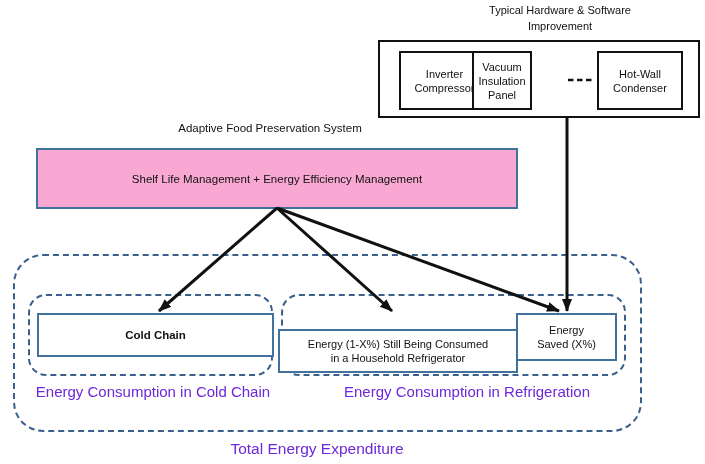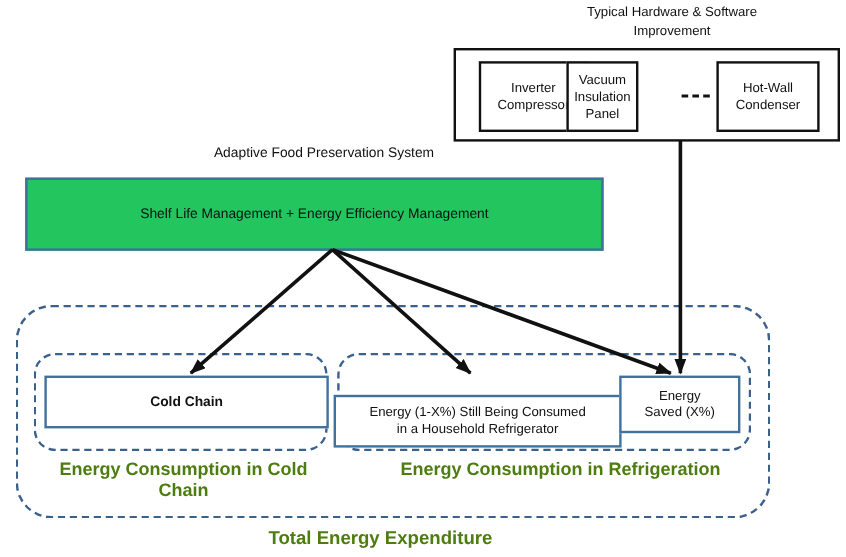--- a/index.html
+++ b/index.html
@@ -15,36 +15,36 @@
   .hw-title{left:440px;top:2px;width:240px;font-size:11px;line-height:16px;z-index:2;}
   .hw-box{left:378px;top:40px;width:322px;height:78px;border:2px solid #111;background:#fff;z-index:2;}
   .hw-inner{position:absolute;box-sizing:border-box;border:2px solid #111;background:#fff;
             font-size:11px;line-height:14px;display:flex;align-items:center;justify-content:center;}
   .hw-inv{left:19px;top:9px;width:91px;height:59px;}
   .hw-vac{left:92px;top:9px;width:60px;height:59px;text-align:center;}
   .hw-hot{left:217px;top:9px;width:86px;height:59px;}
 
   
   .sys-title{left:120px;top:122px;width:300px;font-size:11.5px;z-index:2;}
-  .shelf-box{left:21px;top:148px;width:482px;height:61px;border:2px solid #41719c;background:#22c55e;
+  .shelf-box{left:36px;top:148px;width:482px;height:61px;border:2px solid #41719c;background:#f9a8d4;
              font-size:11.5px;z-index:2;}
 
   
   .outer-dashed{left:13px;top:254px;width:629px;height:178px;border:2px dashed #3a608c;border-radius:30px;z-index:1;}
   .cc-dashed{left:28px;top:294px;width:245px;height:82px;border:2px dashed #3a608c;border-radius:18px;z-index:1;}
   .ref-dashed{left:281px;top:294px;width:345px;height:82px;border:2px dashed #3a608c;border-radius:18px;z-index:1;}
 
   
   .blue-box{border:2px solid #41719c;background:#fff;font-size:11px;line-height:14px;z-index:2;}
   .cc-box{left:37px;top:313px;width:237px;height:44px;font-size:11.5px;font-weight:bold;}
   .consumed-box{left:278px;top:313px;width:240px;height:44px;margin-top:16px;}
   .saved-box{left:516px;top:313px;width:101px;height:48px;}
 
   
-  .zone-label{font-size:15px;color:#4d7c0f;z-index:2;font-weight:bold;}
+  .zone-label{font-size:15px;color:#6d28d9;z-index:2;}
   .cc-label{left:28px;top:383px;width:250px;}
   .ref-label{left:317px;top:383px;width:300px;}
   .total-label{left:167px;top:440px;width:300px;font-size:15.5px;}
 
   
   .arrows{position:absolute;left:0;top:0;width:705px;height:464px;z-index:3;pointer-events:none;}
 </style>
 </head>
 <body>
 

